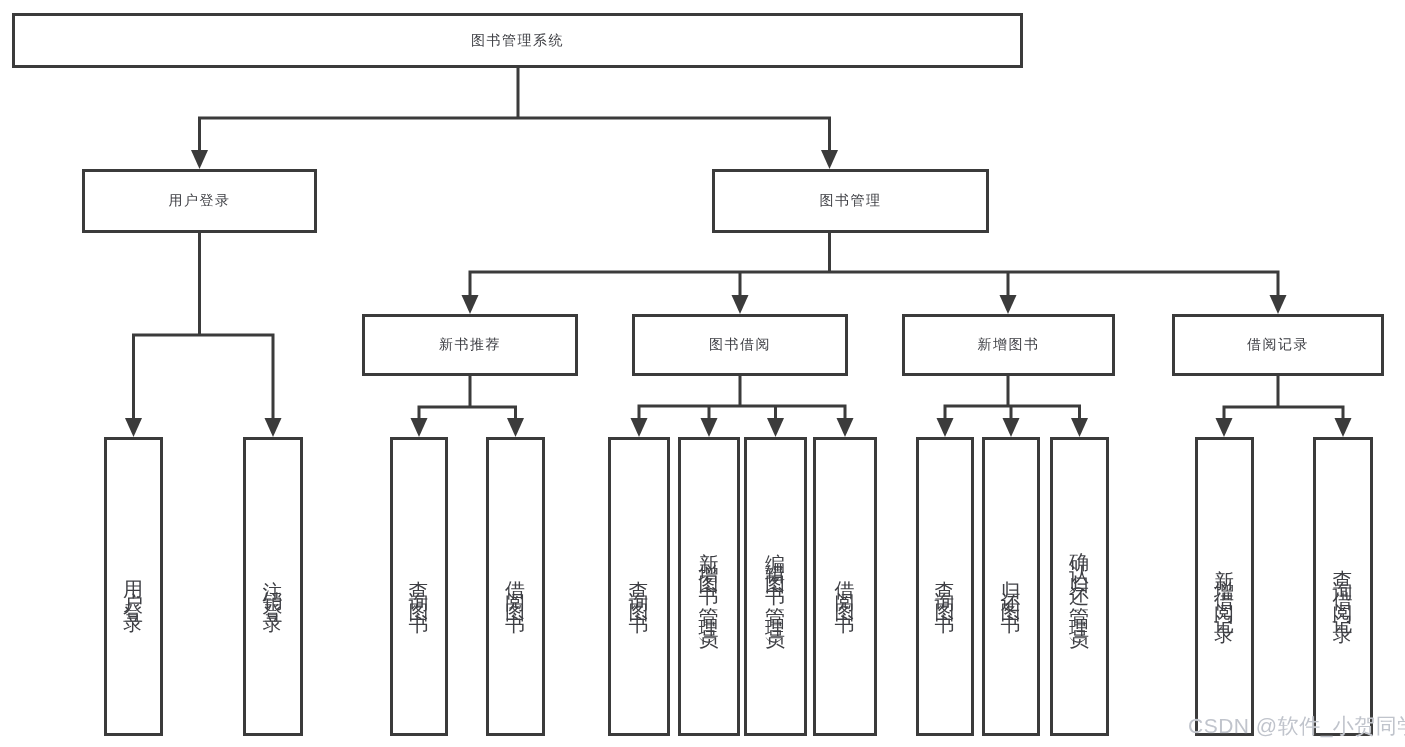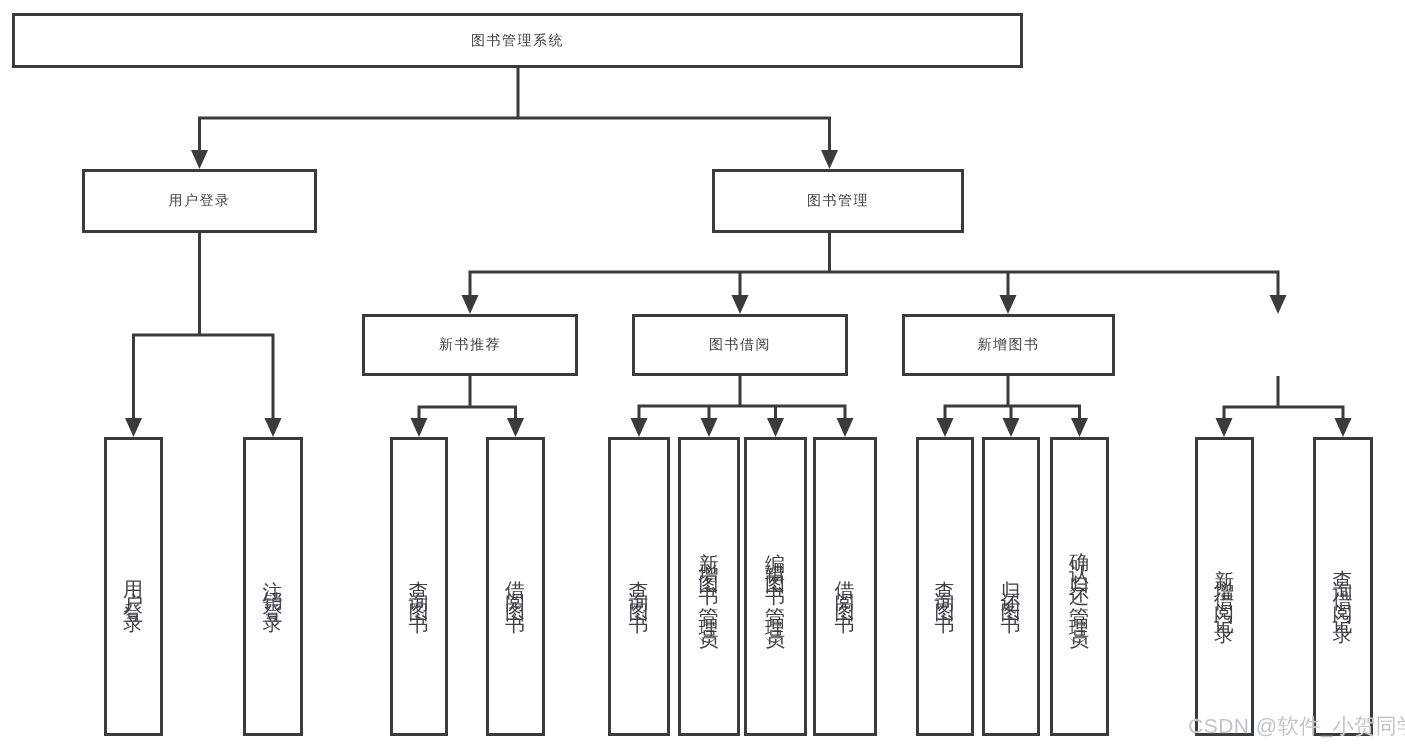--- a/index.html
+++ b/index.html
@@ -82,25 +82,26 @@
       <polygon points="1002.5,418 1019.5,418 1011,437"></polygon>
       <polygon points="1071,418 1088,418 1079.5,437"></polygon>
       <polygon points="1215.5,418 1232.5,418 1224,437"></polygon>
       <polygon points="1334.5,418 1351.5,418 1343,437"></polygon>
     </g>
   </svg>
 
   <div class="hbox" style="left:12px;top:13px;width:1011px;height:55px">图书管理系统</div>
 
   <div class="hbox" style="left:82px;top:169px;width:235px;height:64px">用户登录</div>
-  <div class="hbox" style="left:712px;top:169px;width:252px;height:64px">图书管理</div>
+  <div class="hbox" style="left:712px;top:169px;width:277px;height:64px">图书管理</div>
 
   <div class="hbox" style="left:632px;top:314px;width:216px;height:62px">图书借阅</div>
   <div class="hbox" style="left:362px;top:314px;width:216px;height:62px">新书推荐</div>
   <div class="hbox" style="left:902px;top:314px;width:213px;height:62px">新增图书</div>
+  <div class="hbox" style="left:1172px;top:314px;width:212px;height:62px">借阅记录</div>
 
   <div class="vbox" style="left:104px;width:59px">
     <span class="vlabel">用户登录</span>
   </div>
   <div class="vbox" style="left:243px;width:60px">
     <span class="vlabel">注销登录</span>
   </div>
 
   <div class="vbox" style="left:390px;width:58px">
     <span class="vlabel">查询图书</span>

